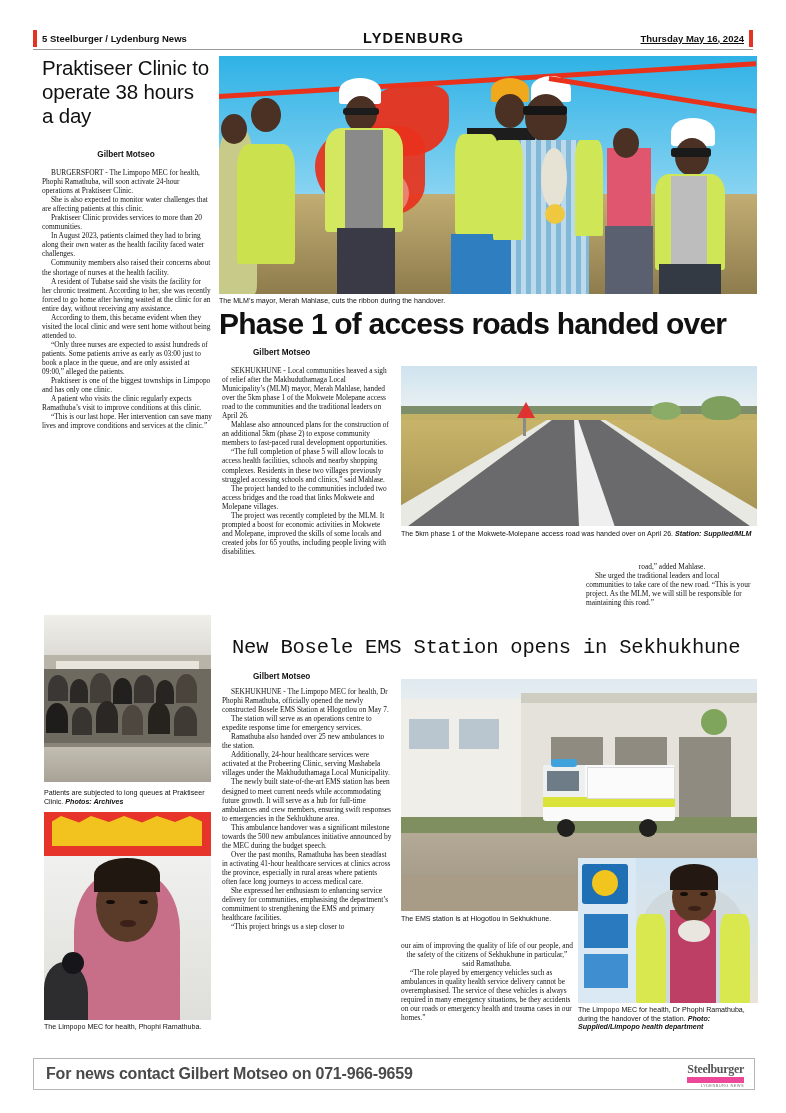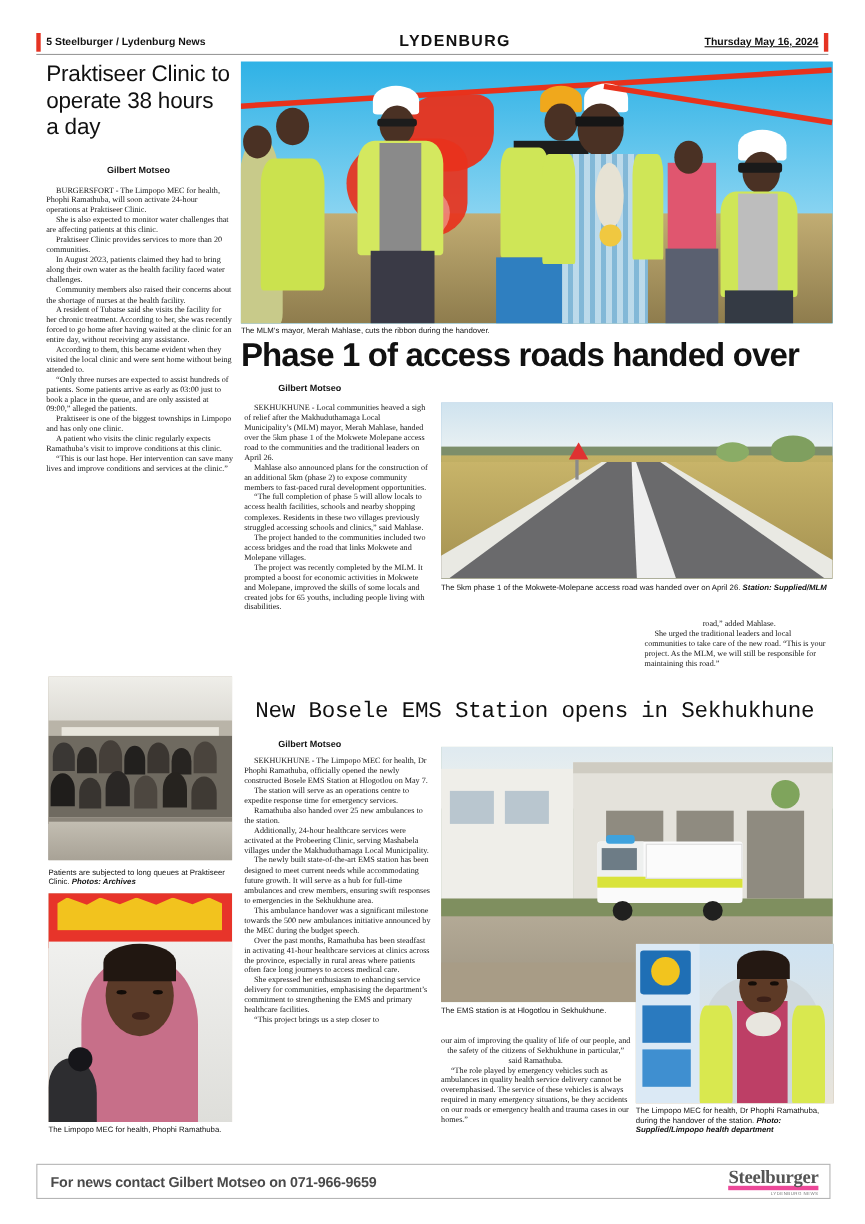--- a/index.html
+++ b/index.html
@@ -164,31 +164,31 @@
   
   .footer {
     position: absolute; left: 33px; top: 1058px;
     width: 720px; height: 30px;
     border: 1px solid #b5b5b5;
     background: #ffffff;
     display: flex; align-items: center;
   }
   .footer-text {
     font-family: "Liberation Sans", sans-serif;
-    font-size: 13px; font-weight: 700; color: #4a4a4a;
+    font-size: 16px; font-weight: 700; color: #4a4a4a;
     padding-left: 12px; letter-spacing: -0.2px; white-space: nowrap;
   }
   .footer-logo {
     margin-left: auto; margin-right: 10px;
     text-align: right;
   }
   .footer-logo .lg-name {
     font-family: "Liberation Serif", serif;
-    font-size: 17px; font-weight: 700; color: #555;
-    border-bottom: 4px solid #ec4899; line-height: 16px;
+    font-size: 12px; font-weight: 700; color: #555;
+    border-bottom: 6px solid #ec4899; line-height: 16px;
     letter-spacing: -0.3px;
   }
   .footer-logo .lg-sub {
     font-family: "Liberation Sans", sans-serif;
     font-size: 4px; color: #777; letter-spacing: 0.4px;
   }
 
   
   .ph { position: absolute; }
   .sky { position: absolute; left:0; top:0; right:0; height: 55%;

